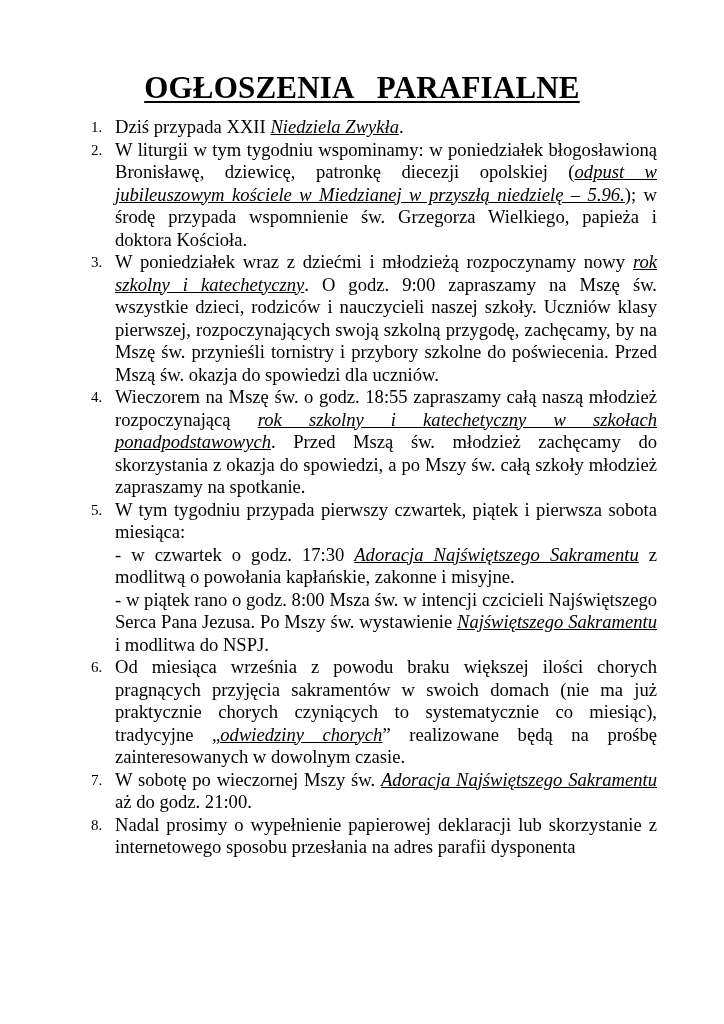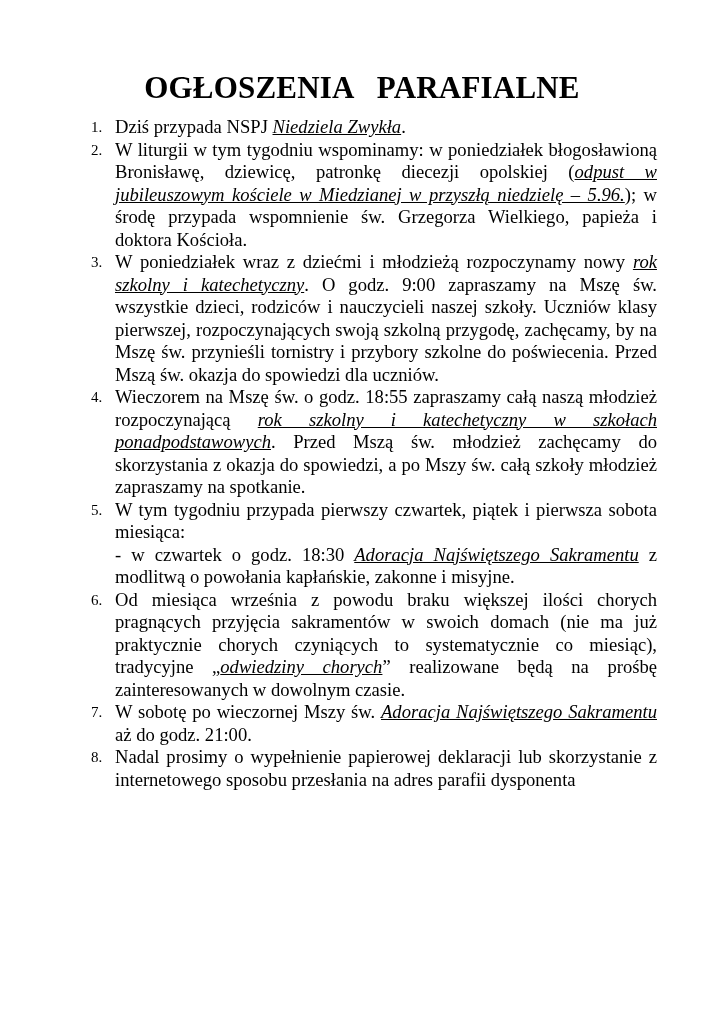--- a/index.html
+++ b/index.html
@@ -7,59 +7,60 @@
   .page {
     position: absolute; left: 0; top: 0; width: 724px; height: 1024px;
     background: #ffffff; color: #000;
     font-family: "Liberation Serif", serif;
   }
   .title {
     position: absolute; left: 0; top: 70px; width: 724px;
     text-align: center; font-weight: bold; font-size: 31px; line-height: 36px;
     letter-spacing: 0.2px; white-space: pre;
   }
-  .title span { text-decoration-thickness: 2px; text-underline-offset: 3px; }
+  .title span { text-decoration: underline; text-decoration-thickness: 2px; text-underline-offset: 3px; }
   ol.list {
     position: absolute; left: 115px; top: 116px; width: 542px;
     margin: 0; padding: 0; list-style: none;
     font-size: 18.6px; line-height: 22.5px;
   }
   ol.list li { position: relative; text-align: justify; text-align-last: left; }
   ol.list li .num {
     position: absolute; left: -24px; top: 0; font-size: 15px;
   }
   .para { display: block; text-align: justify; }
   i { font-style: italic; text-decoration: underline; }
 </style>
 </head>
 <body>
 
 <div class="page">
   <div class="title"><span>OGŁOSZENIA   PARAFIALNE</span></div>
   <ol class="list" id="announcements">
       <li>
         <span class="num">1.</span>
-        <span class="para"><span>Dziś przypada NSPJ </span><i>Niedziela Zwykła</i><span>.</span></span>
+        <span class="para"><span>Dziś przypada XXII </span><i>Niedziela Zwykła</i><span>.</span></span>
       </li>
       <li>
         <span class="num">2.</span>
         <span class="para"><span>W liturgii w tym tygodniu wspominamy: w poniedziałek błogosławioną Bronisławę, dziewicę, patronkę diecezji opolskiej (</span><i>odpust w jubileuszowym kościele w Miedzianej w przyszłą niedzielę – 5.96.</i><span>); w środę przypada wspomnienie św. Grzegorza Wielkiego, papieża i doktora Kościoła.</span></span>
       </li>
       <li>
         <span class="num">3.</span>
         <span class="para"><span>W poniedziałek wraz z dziećmi i młodzieżą rozpoczynamy nowy </span><i>rok szkolny i katechetyczny</i><span>. O godz. 9:00 zapraszamy na Mszę św. wszystkie dzieci, rodziców i nauczycieli naszej szkoły. Uczniów klasy pierwszej, rozpoczynających swoją szkolną przygodę, zachęcamy, by na Mszę św. przynieśli tornistry i przybory szkolne do poświecenia. Przed Mszą św. okazja do spowiedzi dla uczniów.</span></span>
       </li>
       <li>
         <span class="num">4.</span>
         <span class="para"><span>Wieczorem na Mszę św. o godz. 18:55 zapraszamy całą naszą młodzież rozpoczynającą </span><i>rok szkolny i katechetyczny w szkołach ponadpodstawowych</i><span>. Przed Mszą św. młodzież zachęcamy do skorzystania z okazja do spowiedzi, a po Mszy św. całą szkoły młodzież zapraszamy na spotkanie.</span></span>
       </li>
       <li>
         <span class="num">5.</span>
         <span class="para"><span>W tym tygodniu przypada pierwszy czwartek, piątek i pierwsza sobota miesiąca:</span></span>
-        <span class="para"><span>- w czwartek o godz. 18:30 </span><i>Adoracja Najświętszego Sakramentu</i><span> z modlitwą o powołania kapłańskie, zakonne i misyjne.</span></span>
+        <span class="para"><span>- w czwartek o godz. 17:30 </span><i>Adoracja Najświętszego Sakramentu</i><span> z modlitwą o powołania kapłańskie, zakonne i misyjne.</span></span>
+        <span class="para"><span>- w piątek rano o godz. 8:00 Msza św. w intencji czcicieli Najświętszego Serca Pana Jezusa. Po Mszy św. wystawienie </span><i>Najświętszego Sakramentu</i><span> i modlitwa do NSPJ.</span></span>
       </li>
       <li>
         <span class="num">6.</span>
         <span class="para"><span>Od miesiąca września z powodu braku większej ilości chorych pragnących przyjęcia sakramentów w swoich domach (nie ma już praktycznie chorych czyniących to systematycznie co miesiąc), tradycyjne „</span><i>odwiedziny chorych</i><span>” realizowane będą na prośbę zainteresowanych w dowolnym czasie.</span></span>
       </li>
       <li>
         <span class="num">7.</span>
         <span class="para"><span>W sobotę po wieczornej Mszy św. </span><i>Adoracja Najświętszego Sakramentu</i><span> aż do godz. 21:00.</span></span>
       </li>
       <li>

